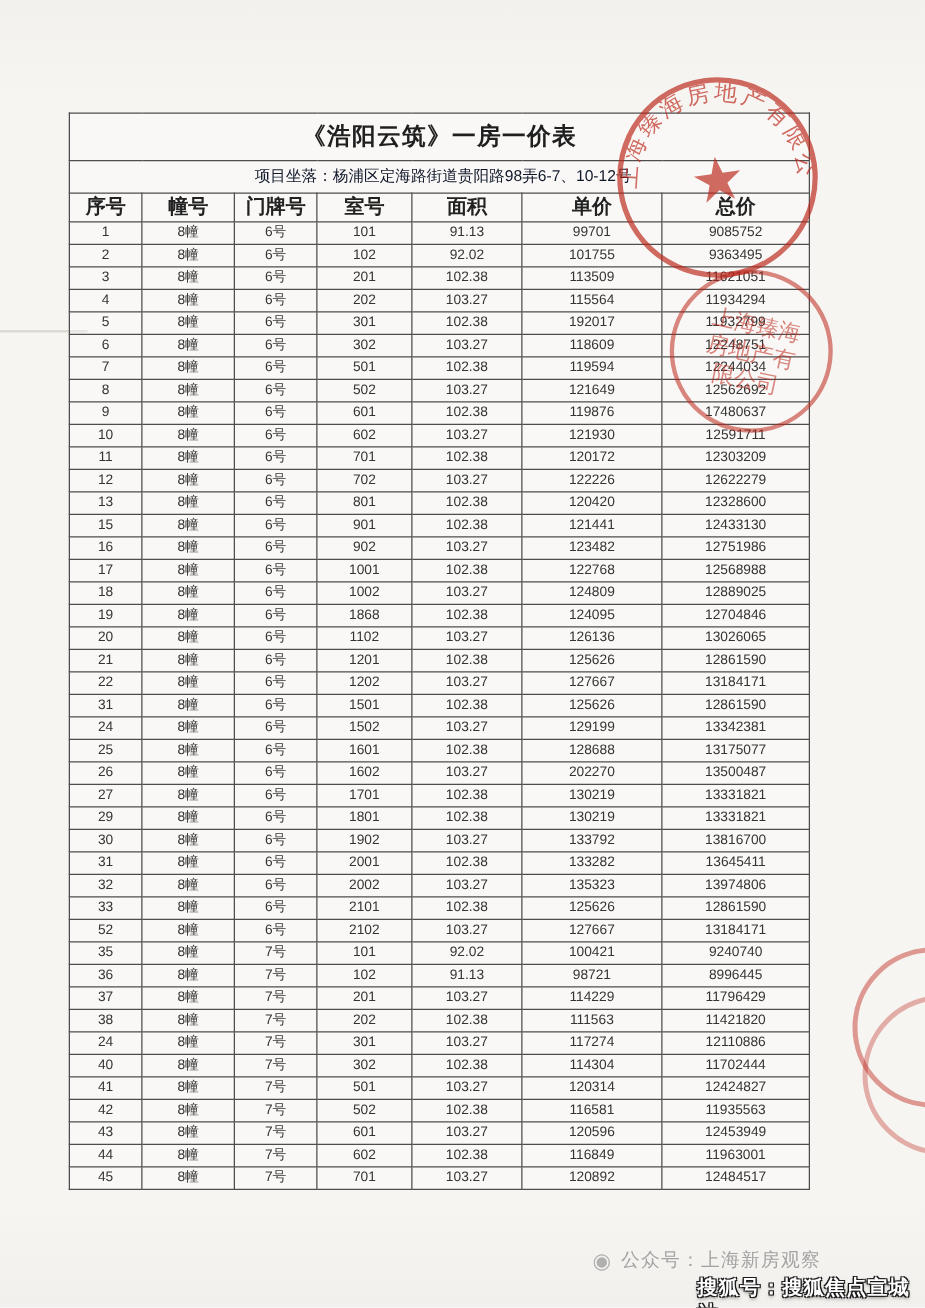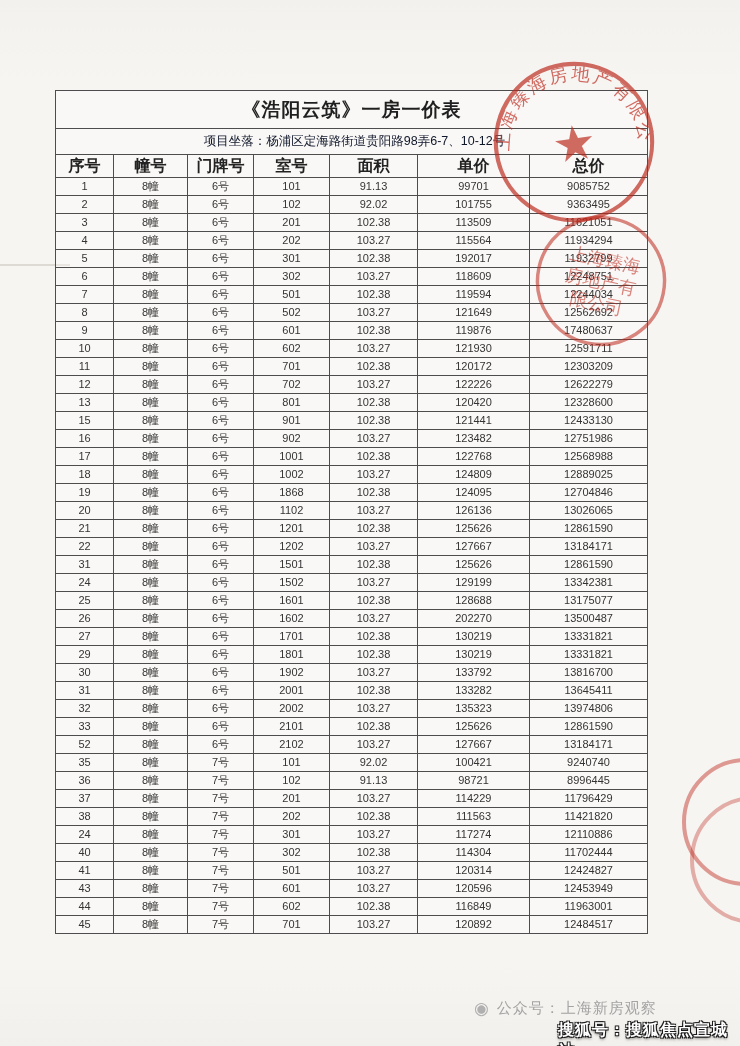--- a/index.html
+++ b/index.html
@@ -430,20 +430,29 @@
       <tr>
         <td>41</td>
         <td>8幢</td>
         <td>7号</td>
         <td>501</td>
         <td>103.27</td>
         <td>120314</td>
         <td>12424827</td>
       </tr>
       <tr>
+        <td>42</td>
+        <td>8幢</td>
+        <td>7号</td>
+        <td>502</td>
+        <td>102.38</td>
+        <td>116581</td>
+        <td>11935563</td>
+      </tr>
+      <tr>
         <td>43</td>
         <td>8幢</td>
         <td>7号</td>
         <td>601</td>
         <td>103.27</td>
         <td>120596</td>
         <td>12453949</td>
       </tr>
       <tr>
         <td>44</td>

